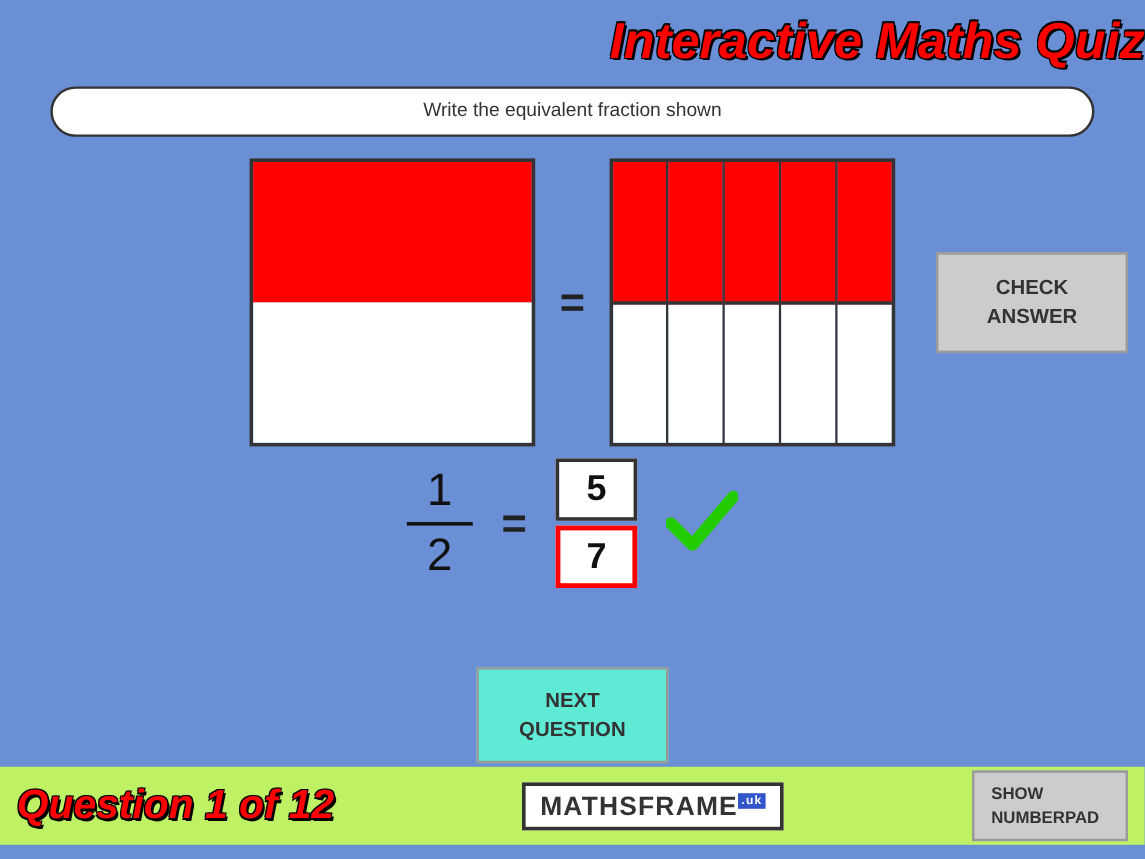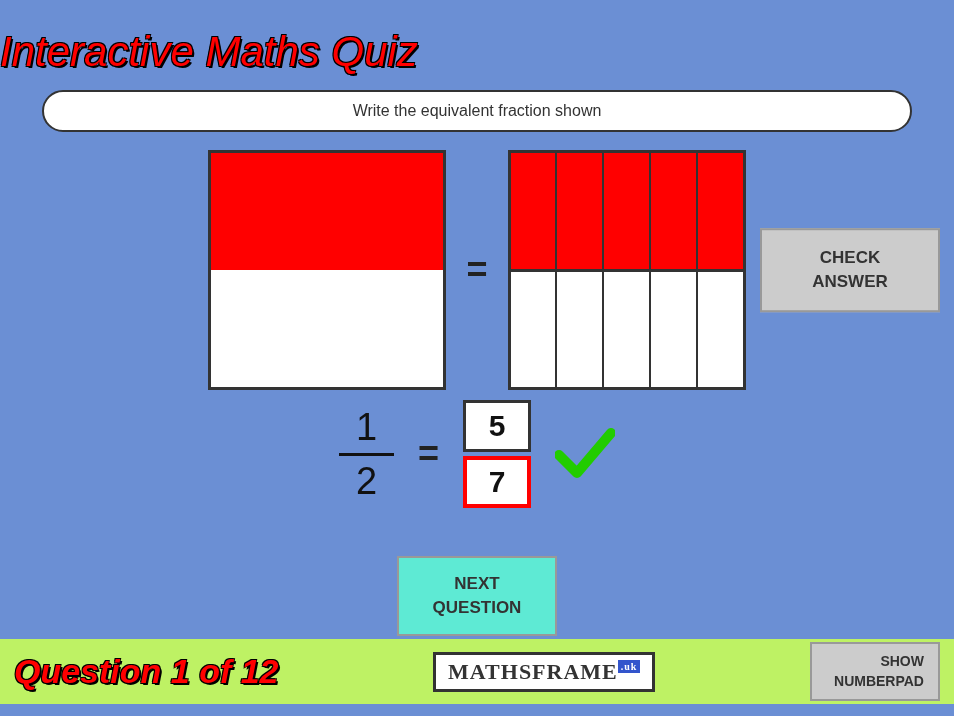--- a/index.html
+++ b/index.html
@@ -8,24 +8,24 @@
       width: 954px;
       height: 716px;
       background-color: #6b8fd4;
       font-family: Arial, sans-serif;
       position: relative;
       overflow: hidden;
     }
 
     
     #title {
-      text-align: left;
-      padding-top: 28px;
+      text-align: right;
+      padding-top: 10px;
       font-size: 42px;
-      font-weight: normal;
+      font-weight: bold;
       color: red;
       text-shadow: 2px 2px 0 #000, -1px -1px 0 #000, 1px -1px 0 #000, -1px 1px 0 #000;
       font-style: italic;
     }
 
     
     #instruction-bar {
       margin: 14px auto 0;
       width: 870px;
       background: white;
@@ -112,21 +112,21 @@
       transform: translateY(-50%);
       background: #ccc;
       border: 2px solid #999;
       padding: 16px 24px;
       font-size: 17px;
       font-weight: bold;
       color: #333;
       cursor: pointer;
       text-align: center;
       line-height: 1.4;
-      width: 180px;
+      width: 160px;
     }
 
     
     .text-fraction {
       display: flex;
       flex-direction: column;
       align-items: center;
       font-size: 38px;
       color: #111;
     }
@@ -217,42 +217,42 @@
     }
 
     #mathsframe-logo {
       margin: 4px auto;
       background: white;
       border: 3px solid #333;
       padding: 4px 12px;
       font-size: 22px;
       font-weight: bold;
       color: #333;
-      font-family: Liberation Serif, serif;
+      font-family: Liberation Sans, sans-serif;
       letter-spacing: 1px;
     }
 
     #mathsframe-logo .uk-badge {
       color: white;
       background: #3355cc;
       font-size: 10px;
       padding: 1px 3px;
       vertical-align: super;
       font-weight: bold;
     }
 
     #show-numberpad-btn {
       background: #ccc;
       border: 2px solid #999;
       padding: 8px 14px;
       font-size: 14px;
       font-weight: bold;
       color: #333;
       cursor: pointer;
-      text-align: right;
+      text-align: left;
       line-height: 1.4;
       width: 130px;
     }
 
     .eq-sign {
       font-size: 36px;
       font-weight: bold;
       color: #222;
     }
 

